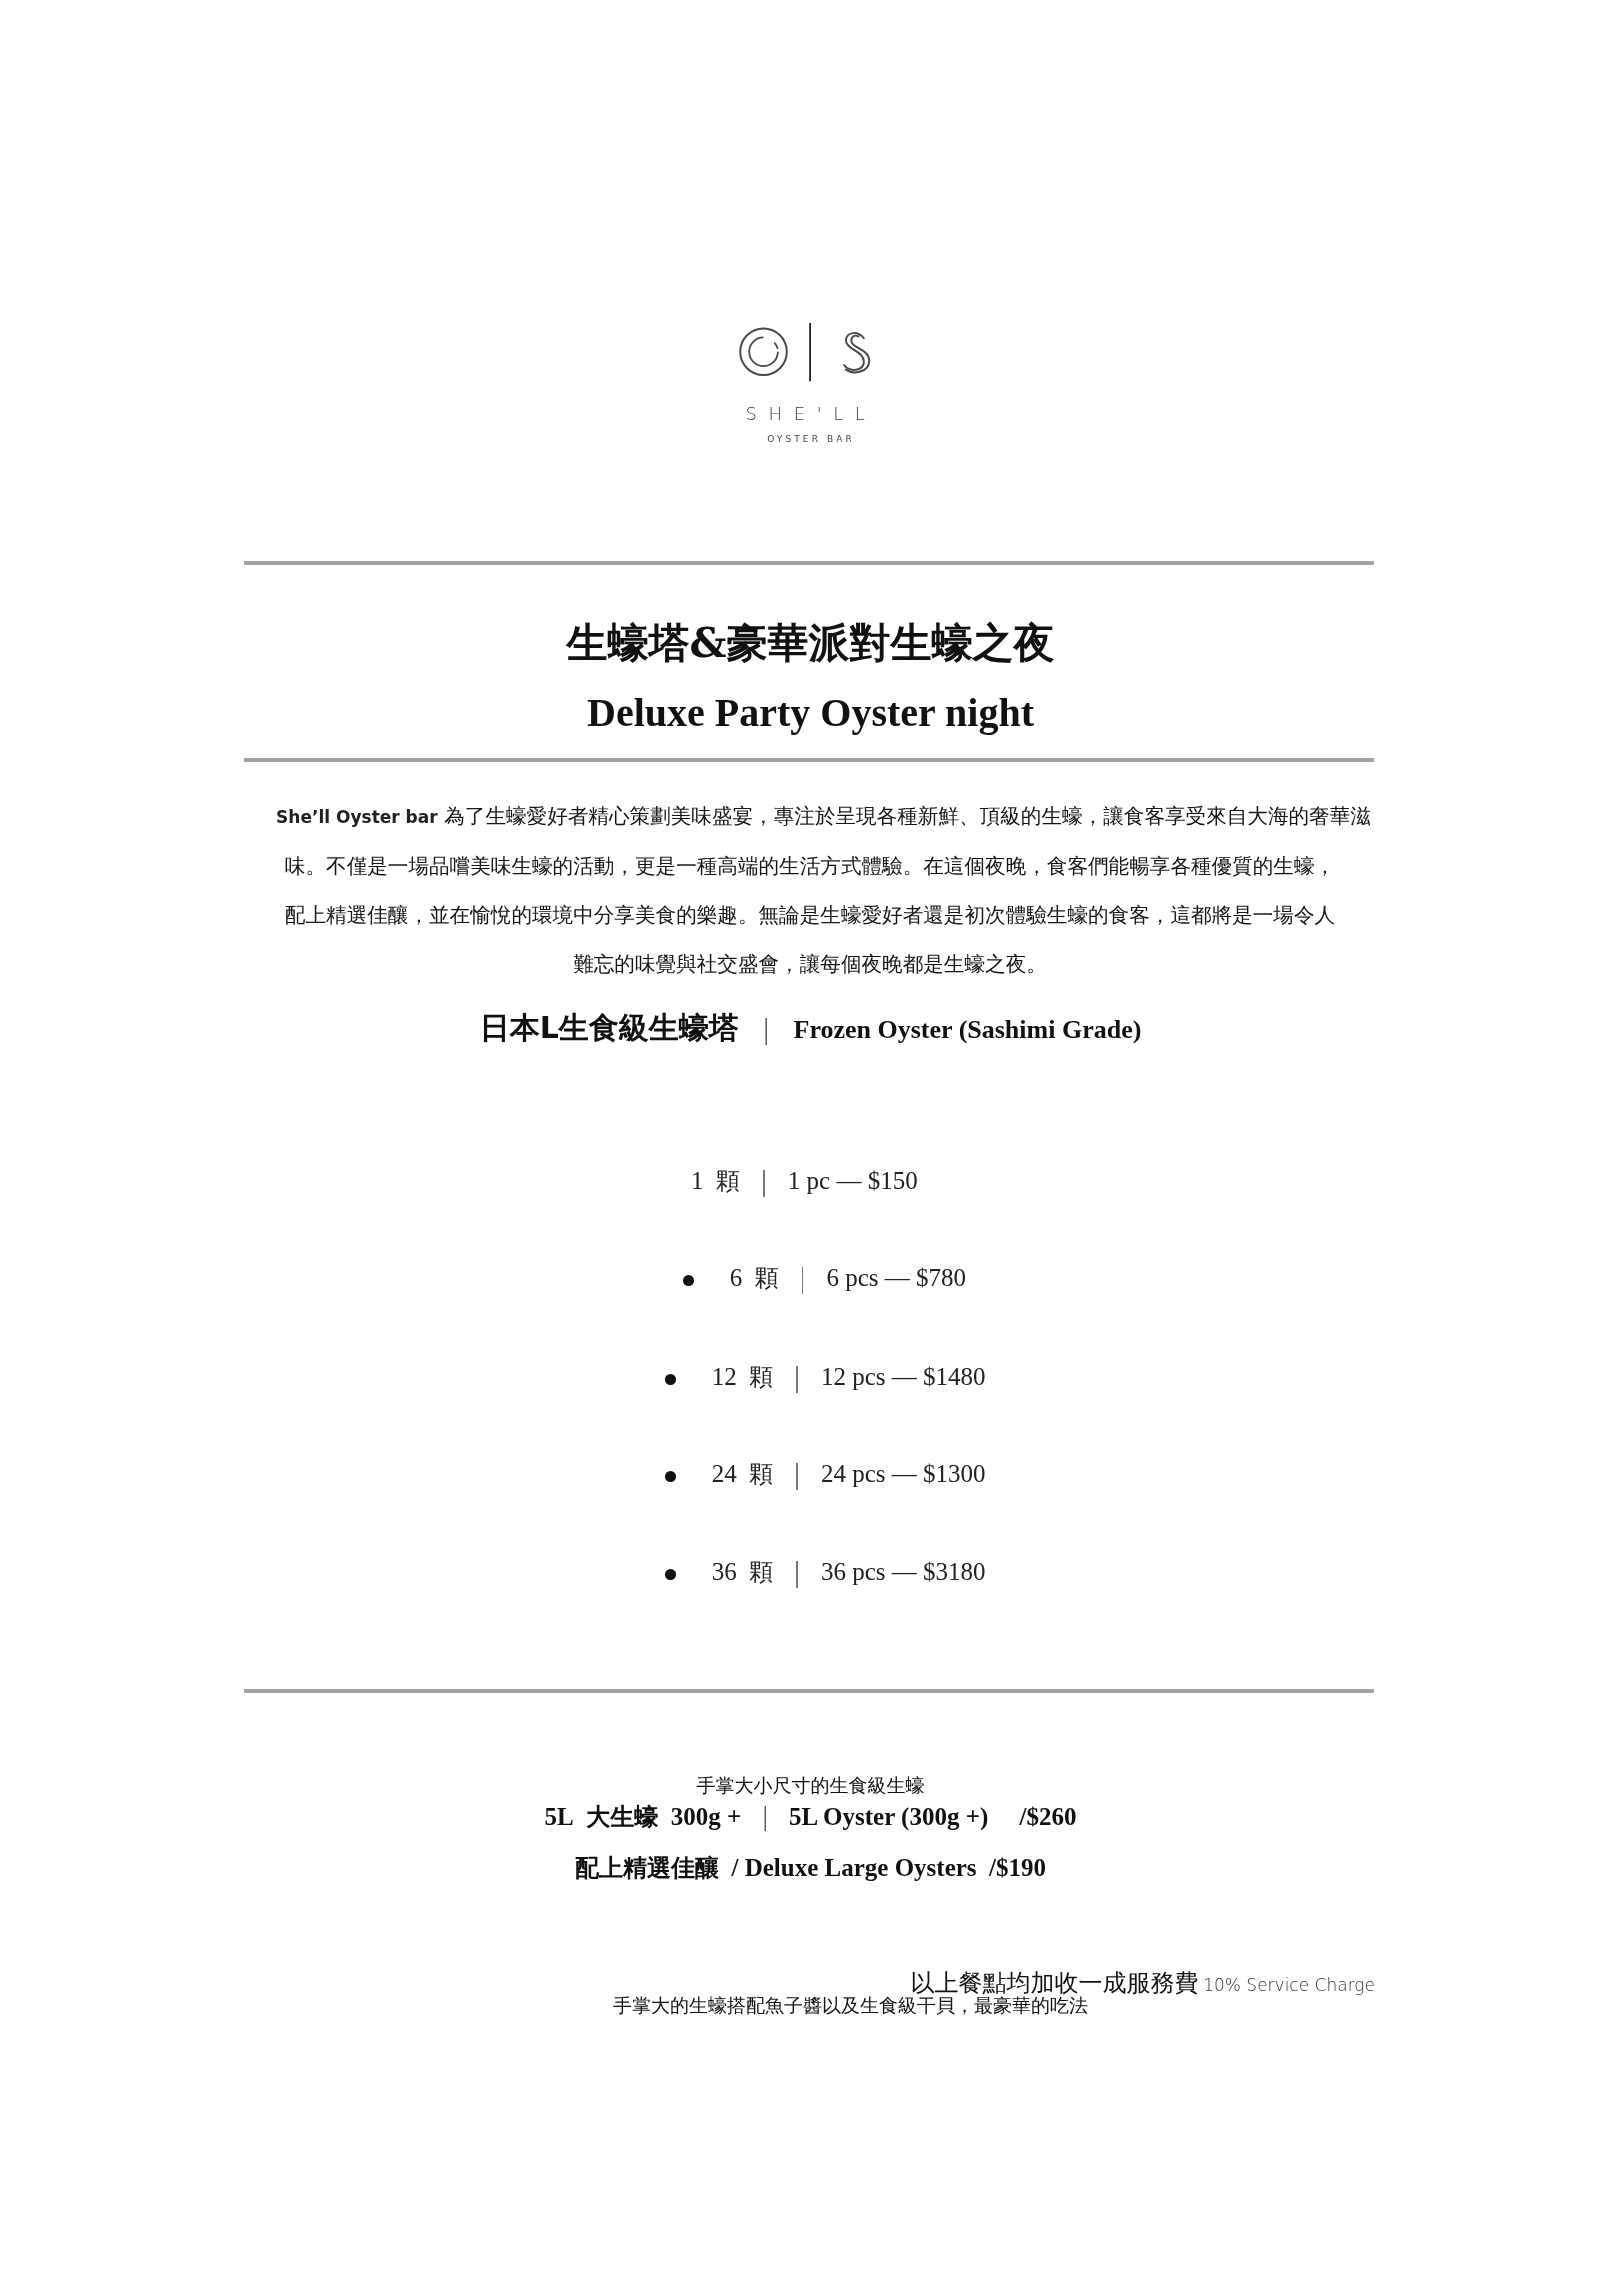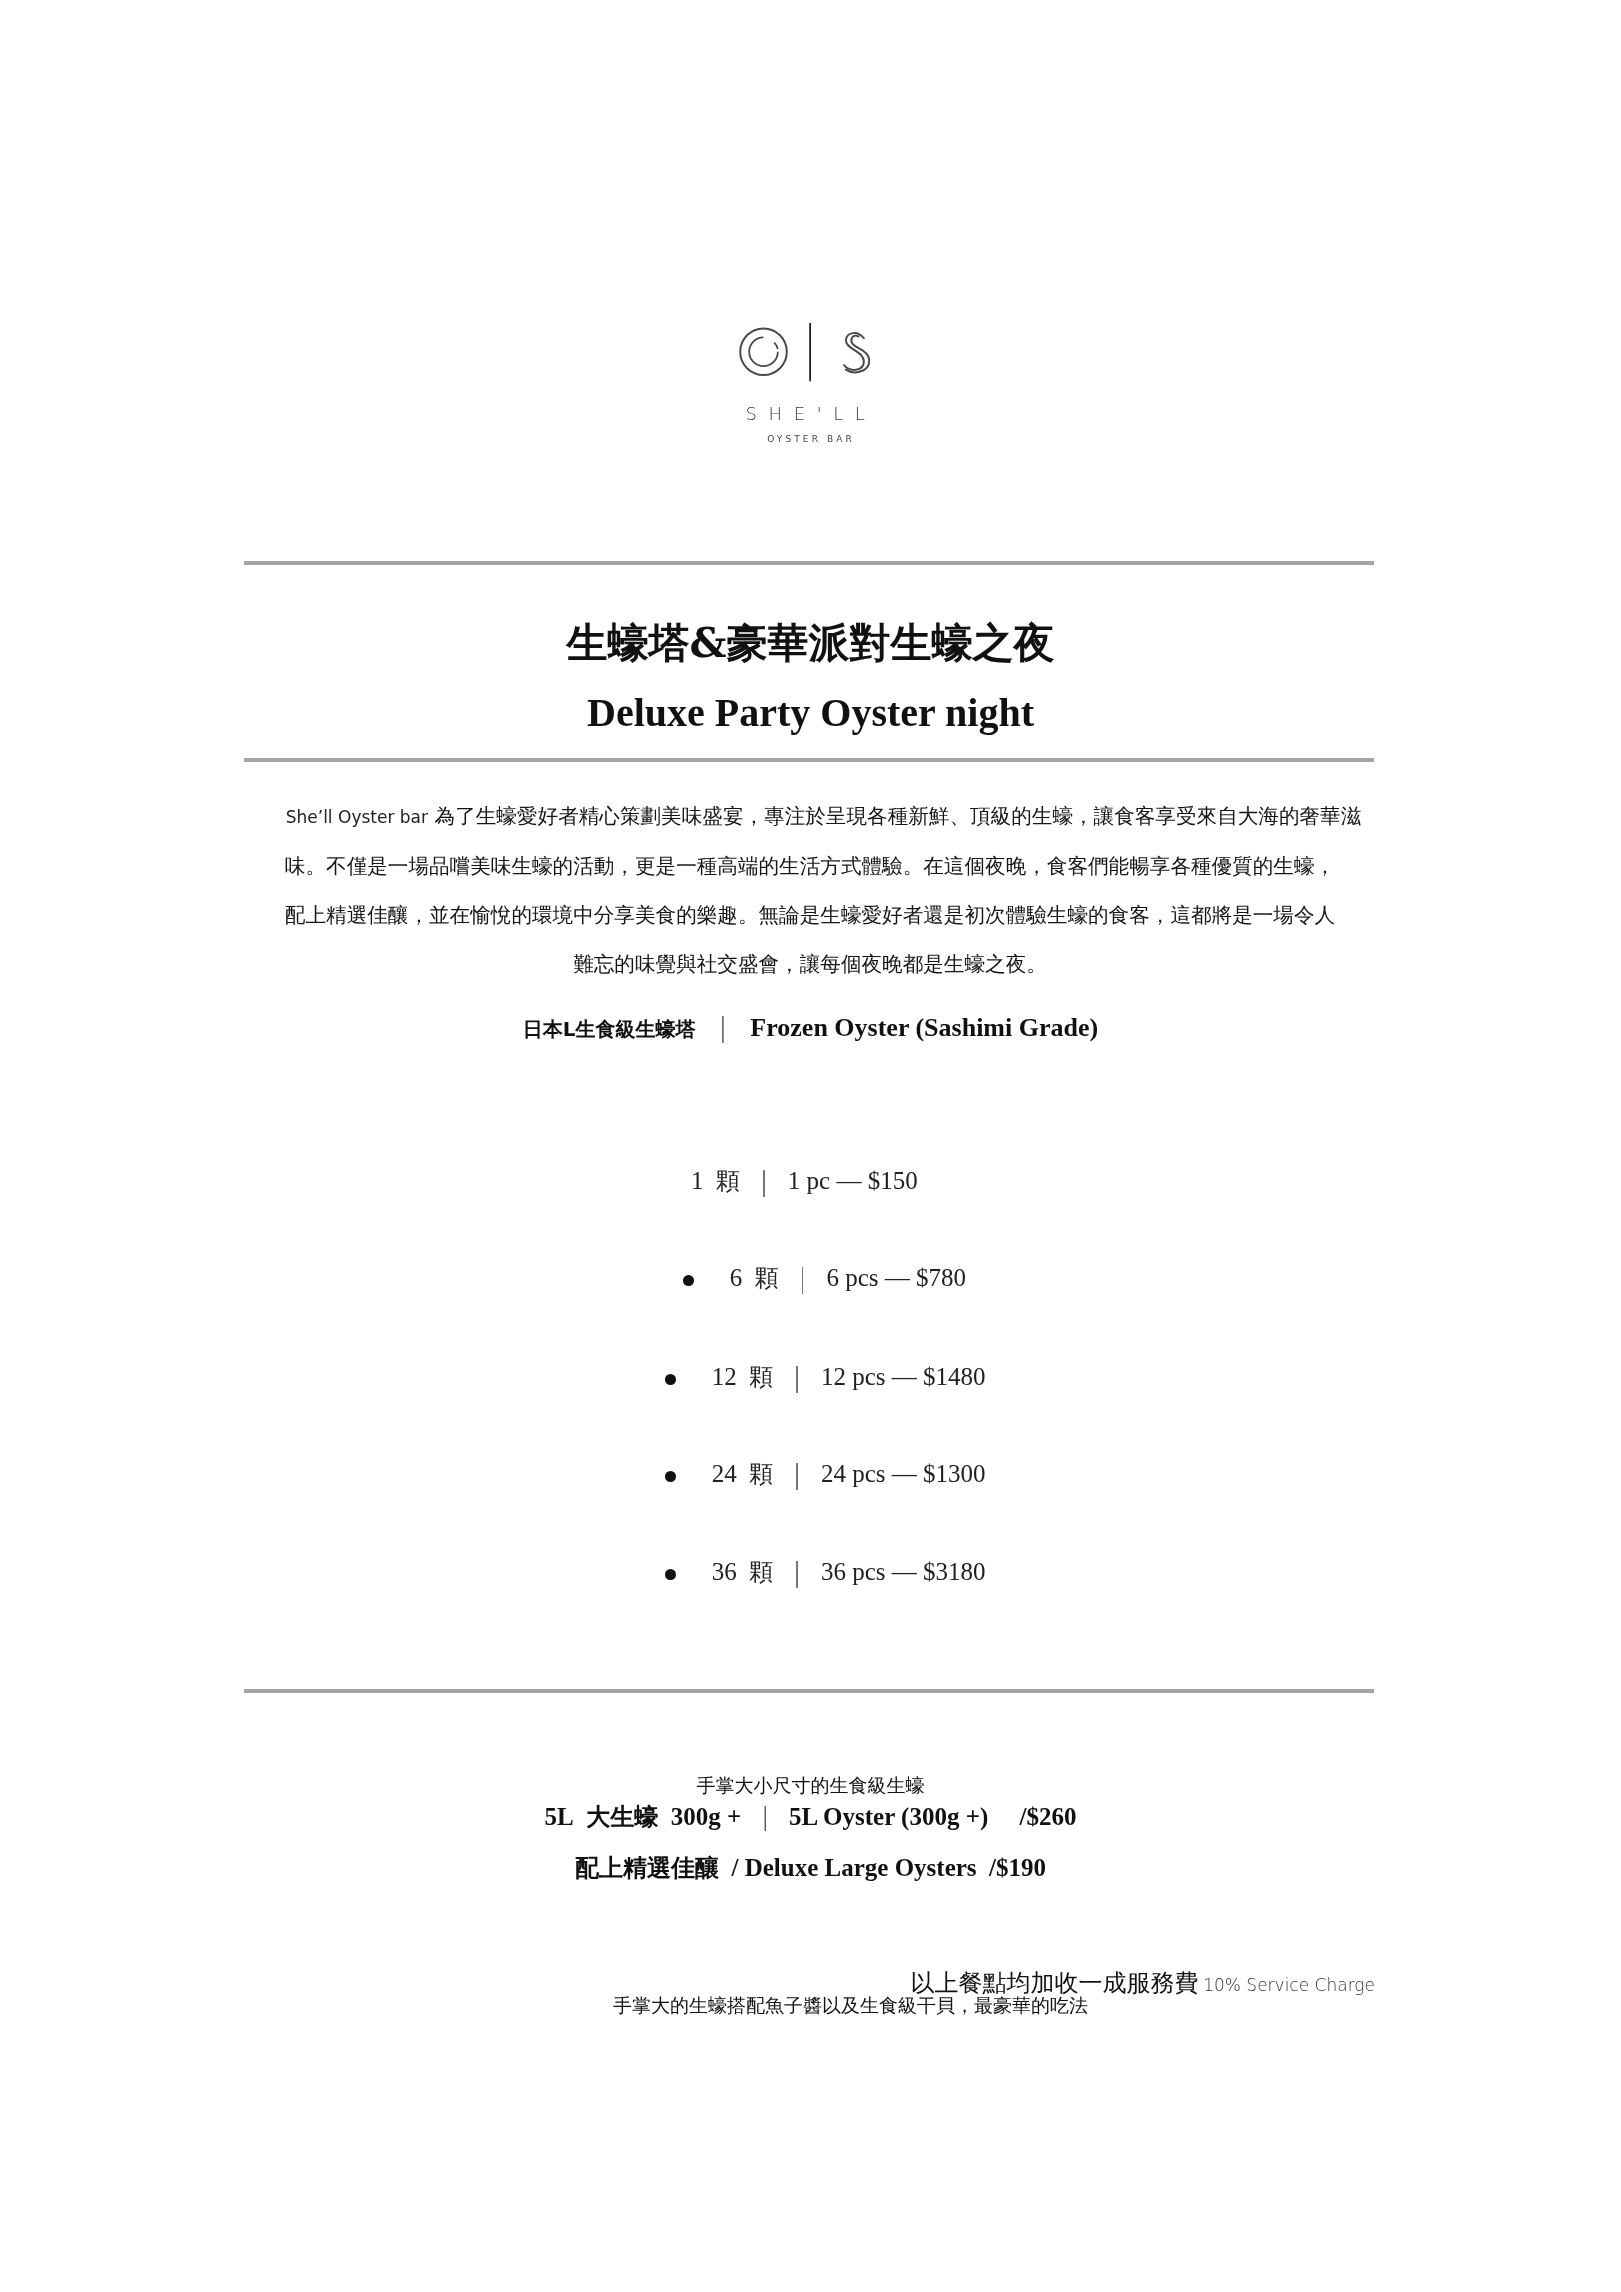--- a/index.html
+++ b/index.html
@@ -86,35 +86,35 @@
       top: 792px;
       text-align: center;
       font-family: "DejaVu Sans", sans-serif;
       font-size: 20.6px;
       line-height: 49px;
       color: #151515;
     }
     .intro .lat {
       font-family: "DejaVu Sans", sans-serif;
       font-size: 17px;
-      font-weight: 400;
+      font-weight: 700;
       color: #222;
       margin-left: 27px;
     }
 
     
     .section-head {
       top: 1008px;
       font-size: 26px;
       line-height: 39px;
     }
     .section-head .zh {
       font-family: "DejaVu Sans", sans-serif;
       font-weight: bold;
-      font-size: 20px;
+      font-size: 30px;
       text-align: right;
     }
     .section-head .sep {
       font-family: "DejaVu Sans", sans-serif;
       font-weight: 300;
       color: #333;
       margin: 0 23px;
     }
     .section-head .en {
       font-family: "Liberation Serif", serif;

